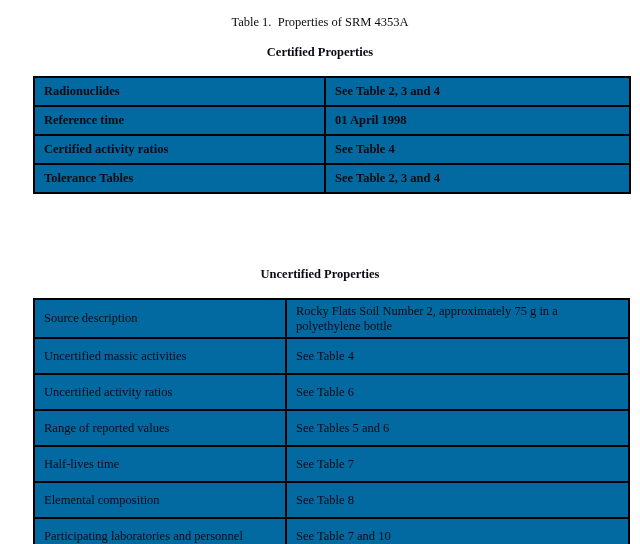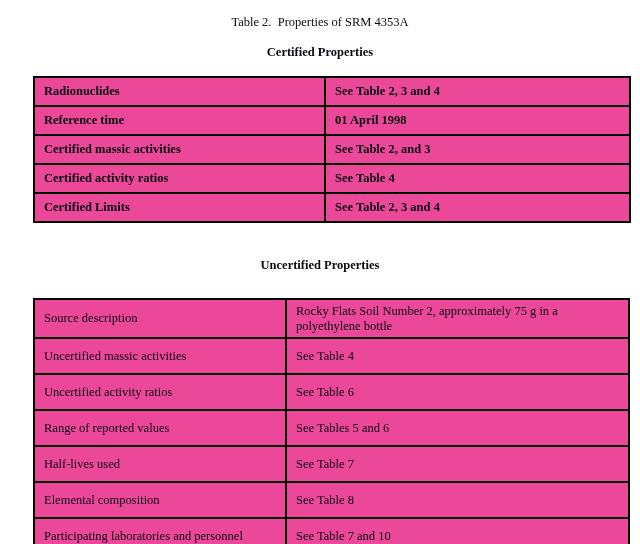--- a/index.html
+++ b/index.html
@@ -14,27 +14,27 @@
   .centered-line {
     position: absolute;
     left: 0; width: 640px;
     text-align: center;
     font-size: 12.5px;
     line-height: 14px;
     white-space: pre;
   }
   #doc-title { top: 15px; font-weight: normal; }
   #heading-certified { top: 45px; font-weight: bold; text-align: center; }
-  #heading-uncertified { top: 258px; font-weight: bold; }
+  #heading-uncertified { top: 267px; font-weight: bold; }
 
   table {
     position: absolute;
     border-collapse: collapse;
     table-layout: fixed;
-    background: #ec4899;
+    background: #0369a1;
   }
   td {
     border: 2px solid #000;
     vertical-align: middle;
     padding: 0 6px 0 9px;
     font-size: 12.5px;
     line-height: 15px;
     overflow: hidden;
   }
   #table-certified {
@@ -52,48 +52,44 @@
   }
   #table-uncertified col.c1 { width: 252px; }
   #table-uncertified tr { height: 36px; }
   #table-uncertified tr.tall-row { height: 39px; }
   #table-uncertified td { font-weight: normal; }
   #table-uncertified td.val { white-space: pre-line; border-radius: 11px; }
 </style>
 </head>
 <body>
 
-<div class="centered-line" id="doc-title">Table 2.  Properties of SRM 4353A</div>
+<div class="centered-line" id="doc-title">Table 1.  Properties of SRM 4353A</div>
 
 <div class="centered-line" id="heading-certified">Certified Properties</div>
 
 <table id="table-certified">
   <colgroup>
       <col class="c1">
       <col class="c2">
     </colgroup>
   <tbody>
     <tr>
       <td><span>Radionuclides</span><span class="label-note"></span></td>
       <td class="val">See Table 2, 3 and 4</td>
     </tr>
     <tr>
       <td><span>Reference time</span><span class="label-note"></span></td>
       <td class="val">01 April 1998</td>
     </tr>
     <tr>
-      <td><span>Certified massic activities</span><span class="label-note"></span></td>
-      <td class="val">See Table 2, and 3</td>
-    </tr>
-    <tr>
       <td><span>Certified activity ratios</span><span class="label-note"></span></td>
       <td class="val">See Table 4</td>
     </tr>
     <tr>
-      <td><span>Certified Limits</span><span class="label-note"></span></td>
+      <td><span>Tolerance Tables</span><span class="label-note"></span></td>
       <td class="val">See Table 2, 3 and 4</td>
     </tr>
   </tbody>
 </table>
 
 <div class="centered-line" id="heading-uncertified">Uncertified Properties</div>
 
 <table id="table-uncertified">
   <colgroup>
       <col class="c1">
@@ -111,21 +107,21 @@
     </tr>
     <tr>
       <td>Uncertified activity ratios</td>
       <td class="val">See Table 6</td>
     </tr>
     <tr>
       <td>Range of reported values</td>
       <td class="val">See Tables 5 and 6</td>
     </tr>
     <tr>
-      <td>Half-lives used</td>
+      <td>Half-lives time</td>
       <td class="val">See Table 7</td>
     </tr>
     <tr>
       <td>Elemental composition</td>
       <td class="val">See Table 8</td>
     </tr>
     <tr>
       <td>Participating laboratories and personnel</td>
       <td class="val">See Table 7 and 10</td>
     </tr>

